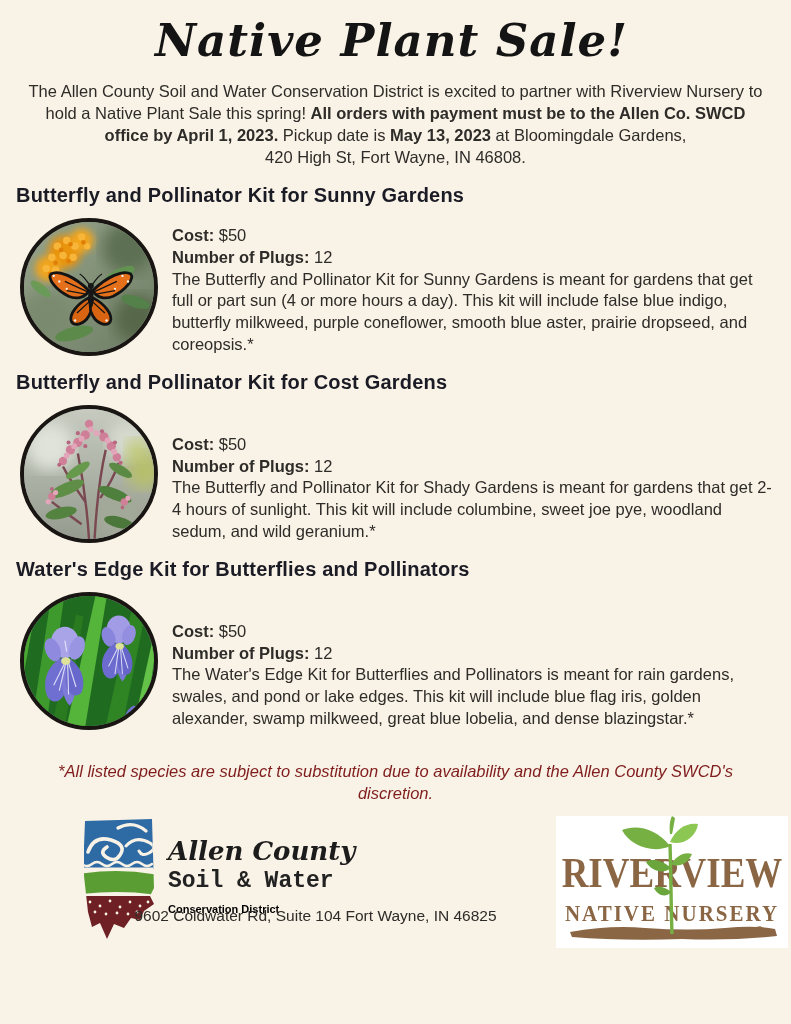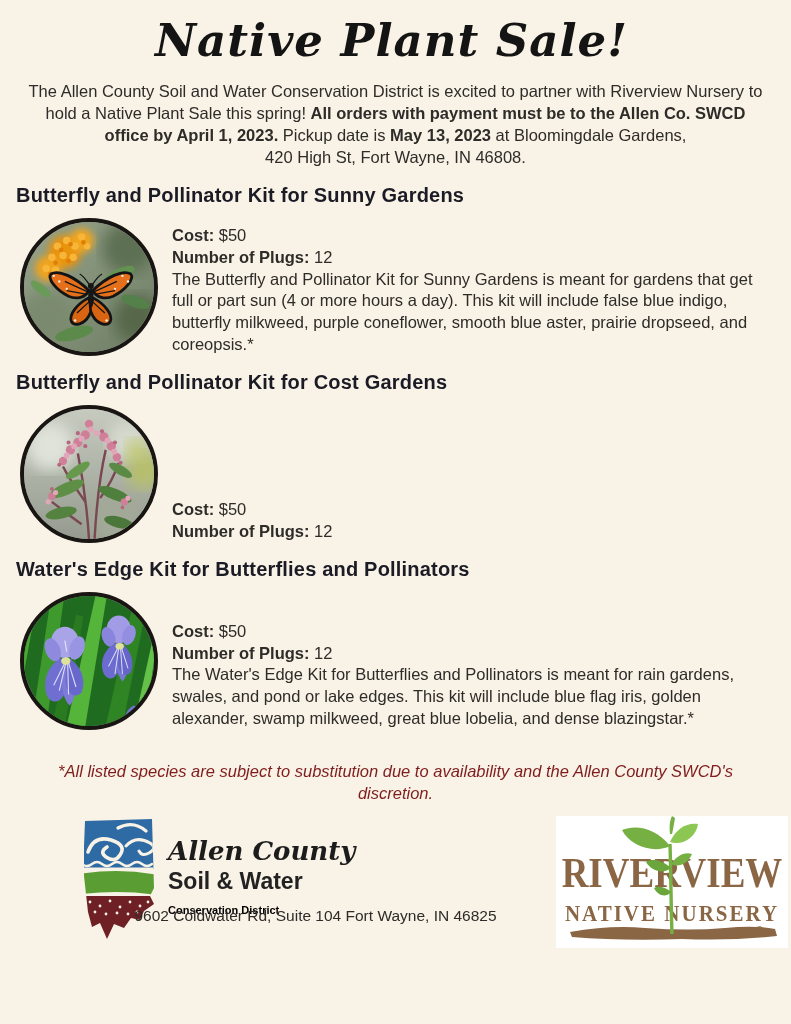--- a/index.html
+++ b/index.html
@@ -72,21 +72,21 @@
     color: #7f1d1d;
   }
   .footer { position: relative; height: 180px; margin-top: 12px; }
   .ac-logo { position: absolute; left: 74px; top: 2px; display: flex; }
   .ac-text { margin-left: 10px; padding-top: 20px; }
   .ac-script {
     font-family: "DejaVu Serif", serif;
     font-style: italic; font-weight: 700;
     font-size: 26px; color: #1c1c1c; line-height: 1.0;
   }
-  .ac-main { font-size: 23px; font-weight: bold; color: #222; margin-top: 4px; }
+  .ac-main { font-size: 23px; font-weight: bold; color: #222; margin-top: 4px; font-family: Liberation Mono, monospace; }
   .ac-sub { font-size: 11px; font-weight: bold; color: #000000; margin-top: 9px; }
   .contact {
     position: absolute; left: 0; right: 160px; top: 90px;
     text-align: center; font-size: 15.5px; line-height: 1.3;
   }
   .contact .email { margin-bottom: 11px; }
   .rv-logo {
     position: absolute; right: 3px; top: 0;
     width: 232px; height: 132px;
     background: #ffffff;
@@ -278,20 +278,21 @@
                 <circle cx="104" cy="58" r="2.2"></circle>
                 <circle cx="30" cy="86" r="2"></circle>
                 <circle cx="106" cy="106" r="2"></circle>
               </g>
           </g>
         </svg>
       </div>
       <div class="kit-info">
         <div><span class="bold">Cost:</span> <span>$50</span></div>
         <div><span class="bold">Number of Plugs:</span> <span>12</span></div>
+        <div>The Butterfly and Pollinator Kit for Shady Gardens is meant for gardens that get 2-4 hours of sunlight. This kit will include columbine, sweet joe pye, woodland sedum, and wild geranium.*</div>
       </div>
     </div>
   </section>
 
   <section class="kit">
     <h2>Water's Edge Kit for Butterflies and Pollinators</h2>
     <div class="kit-row kit3-row">
       <div class="kit-photo">
         <svg viewBox="0 0 140 140" preserveAspectRatio="xMidYMid slice">
           <rect width="140" height="140" fill="#1f6b20"></rect>

